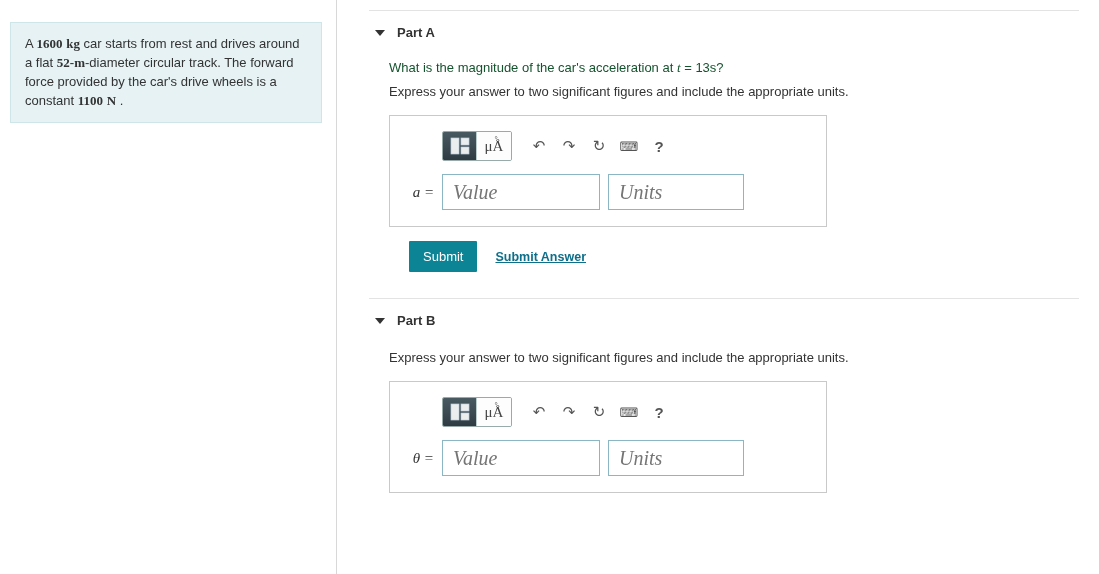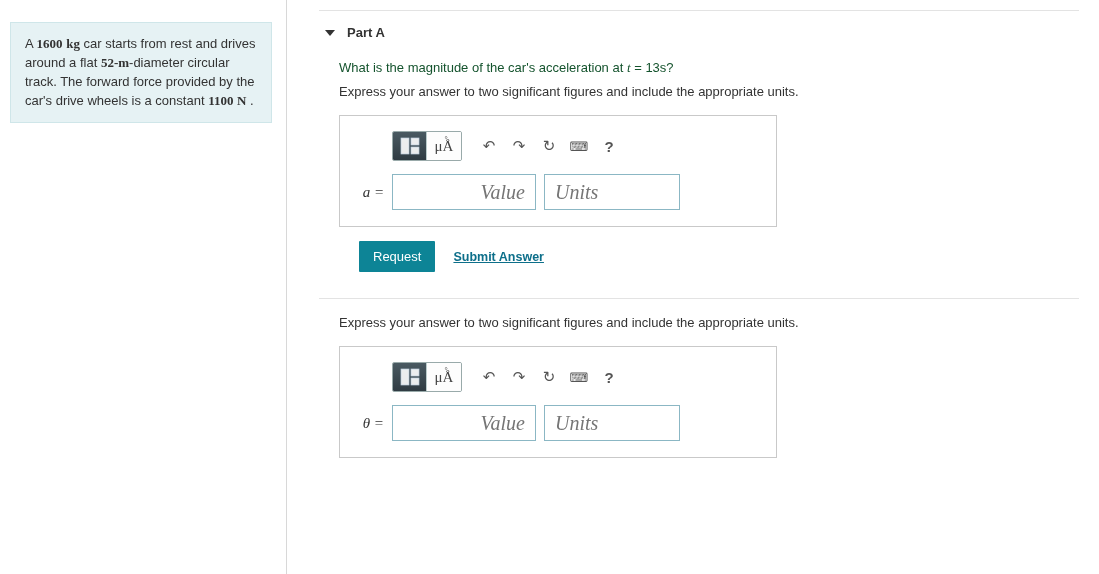--- a/index.html
+++ b/index.html
@@ -8,21 +8,21 @@
     font-family: Arial, Helvetica, sans-serif;
     font-size: 13px;
     color: #333;
     background: #fff;
     width: 1099px;
   }
   .layout {
     display: flex;
   }
   .left-col {
-    width: 287px;
+    width: 337px;
     padding: 10px 14px 10px 10px;
     border-right: 1px solid #d8d8d8;
     min-height: 574px;
   }
   .problem-box {
     background: #e6f2f4;
     border: 1px solid #cfe6e9;
     padding: 12px 14px;
     color: #333;
     line-height: 1.45;
@@ -111,21 +111,21 @@
   .val-input, .unit-input {
     border: 1px solid #8bb7c4;
     height: 36px;
     font-family: Georgia, 'Times New Roman', serif;
     font-style: italic;
     font-size: 20px;
     color: #9a9a9a;
     padding: 0 10px;
     background: #fff;
   }
-  .val-input { width: 144px; text-align: right; }
+  .val-input { width: 158px; }
   .unit-input { width: 136px; }
   .actions { margin: 14px 0 0 20px; display: flex; align-items: center; gap: 18px; }
   .submit-btn {
     background: #0d8496;
     color: #fff;
     border: none;
     padding: 8px 14px;
     font-size: 13px;
     cursor: pointer;
     border-radius: 1px;
@@ -184,27 +184,31 @@
             <div class="tb-plain" style="font-weight:bold;">?</div>
           </div>
           <div class="input-row">
             <span class="var-label">a =</span>
             <input class="val-input" placeholder="Value" style="">
             <input class="unit-input" placeholder="Units" style="">
           </div>
         </div>
 
         <div class="actions">
-          <button class="submit-btn">Request</button>
+          <button class="submit-btn">Submit</button>
           <span class="req-link">Submit Answer</span>
         </div>
       </div>
     </div>
 
     <div class="part">
+      <div class="part-header">
+        <span class="caret"></span>
+        <span class="part-title">Part B</span>
+      </div>
       <div class="part-body">
         <div class="instr">Express your answer to two significant figures and include the appropriate units.</div>
 
         <div class="answer-box">
           <div class="toolbar">
             <div class="tb-group">
               <div class="tb-btn dark">
                 <svg width="20" height="18">
                     <rect x="1" y="1" width="8" height="16" fill="#fff" opacity="0.9" stroke="#cde" stroke-width="0.7"></rect>
                     <rect x="11" y="1" width="8" height="7" fill="#fff" opacity="0.9" stroke="#cde" stroke-width="0.7"></rect>

